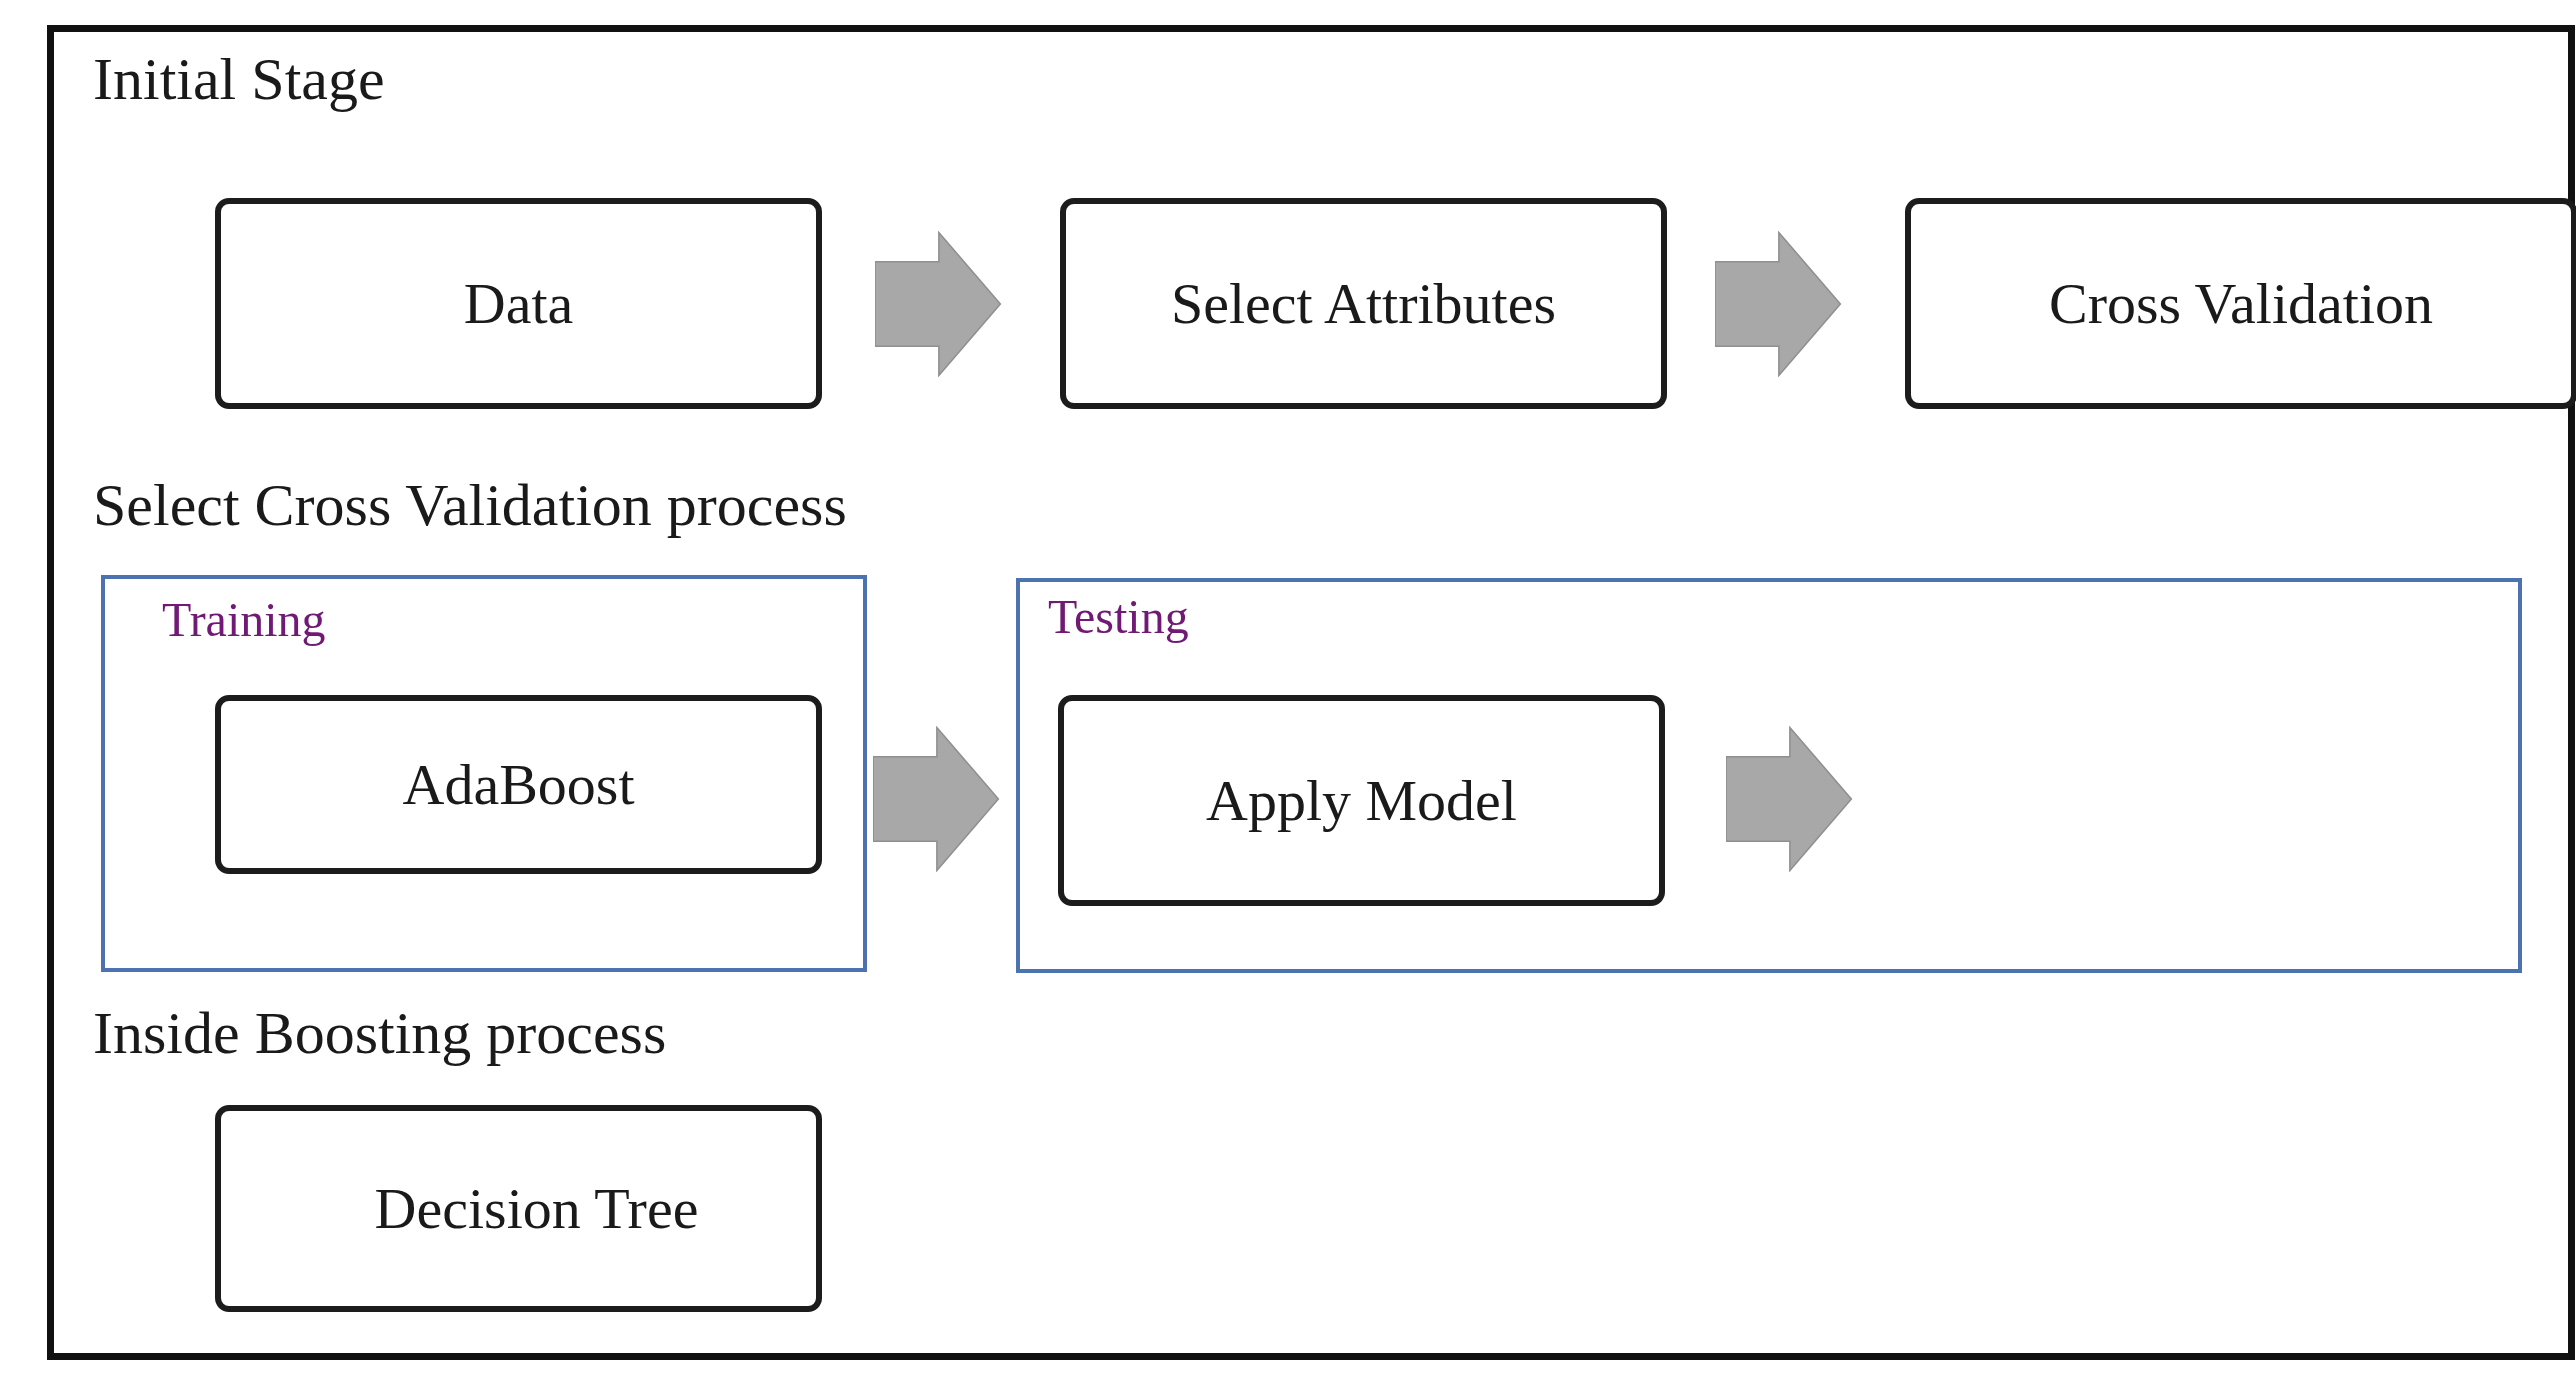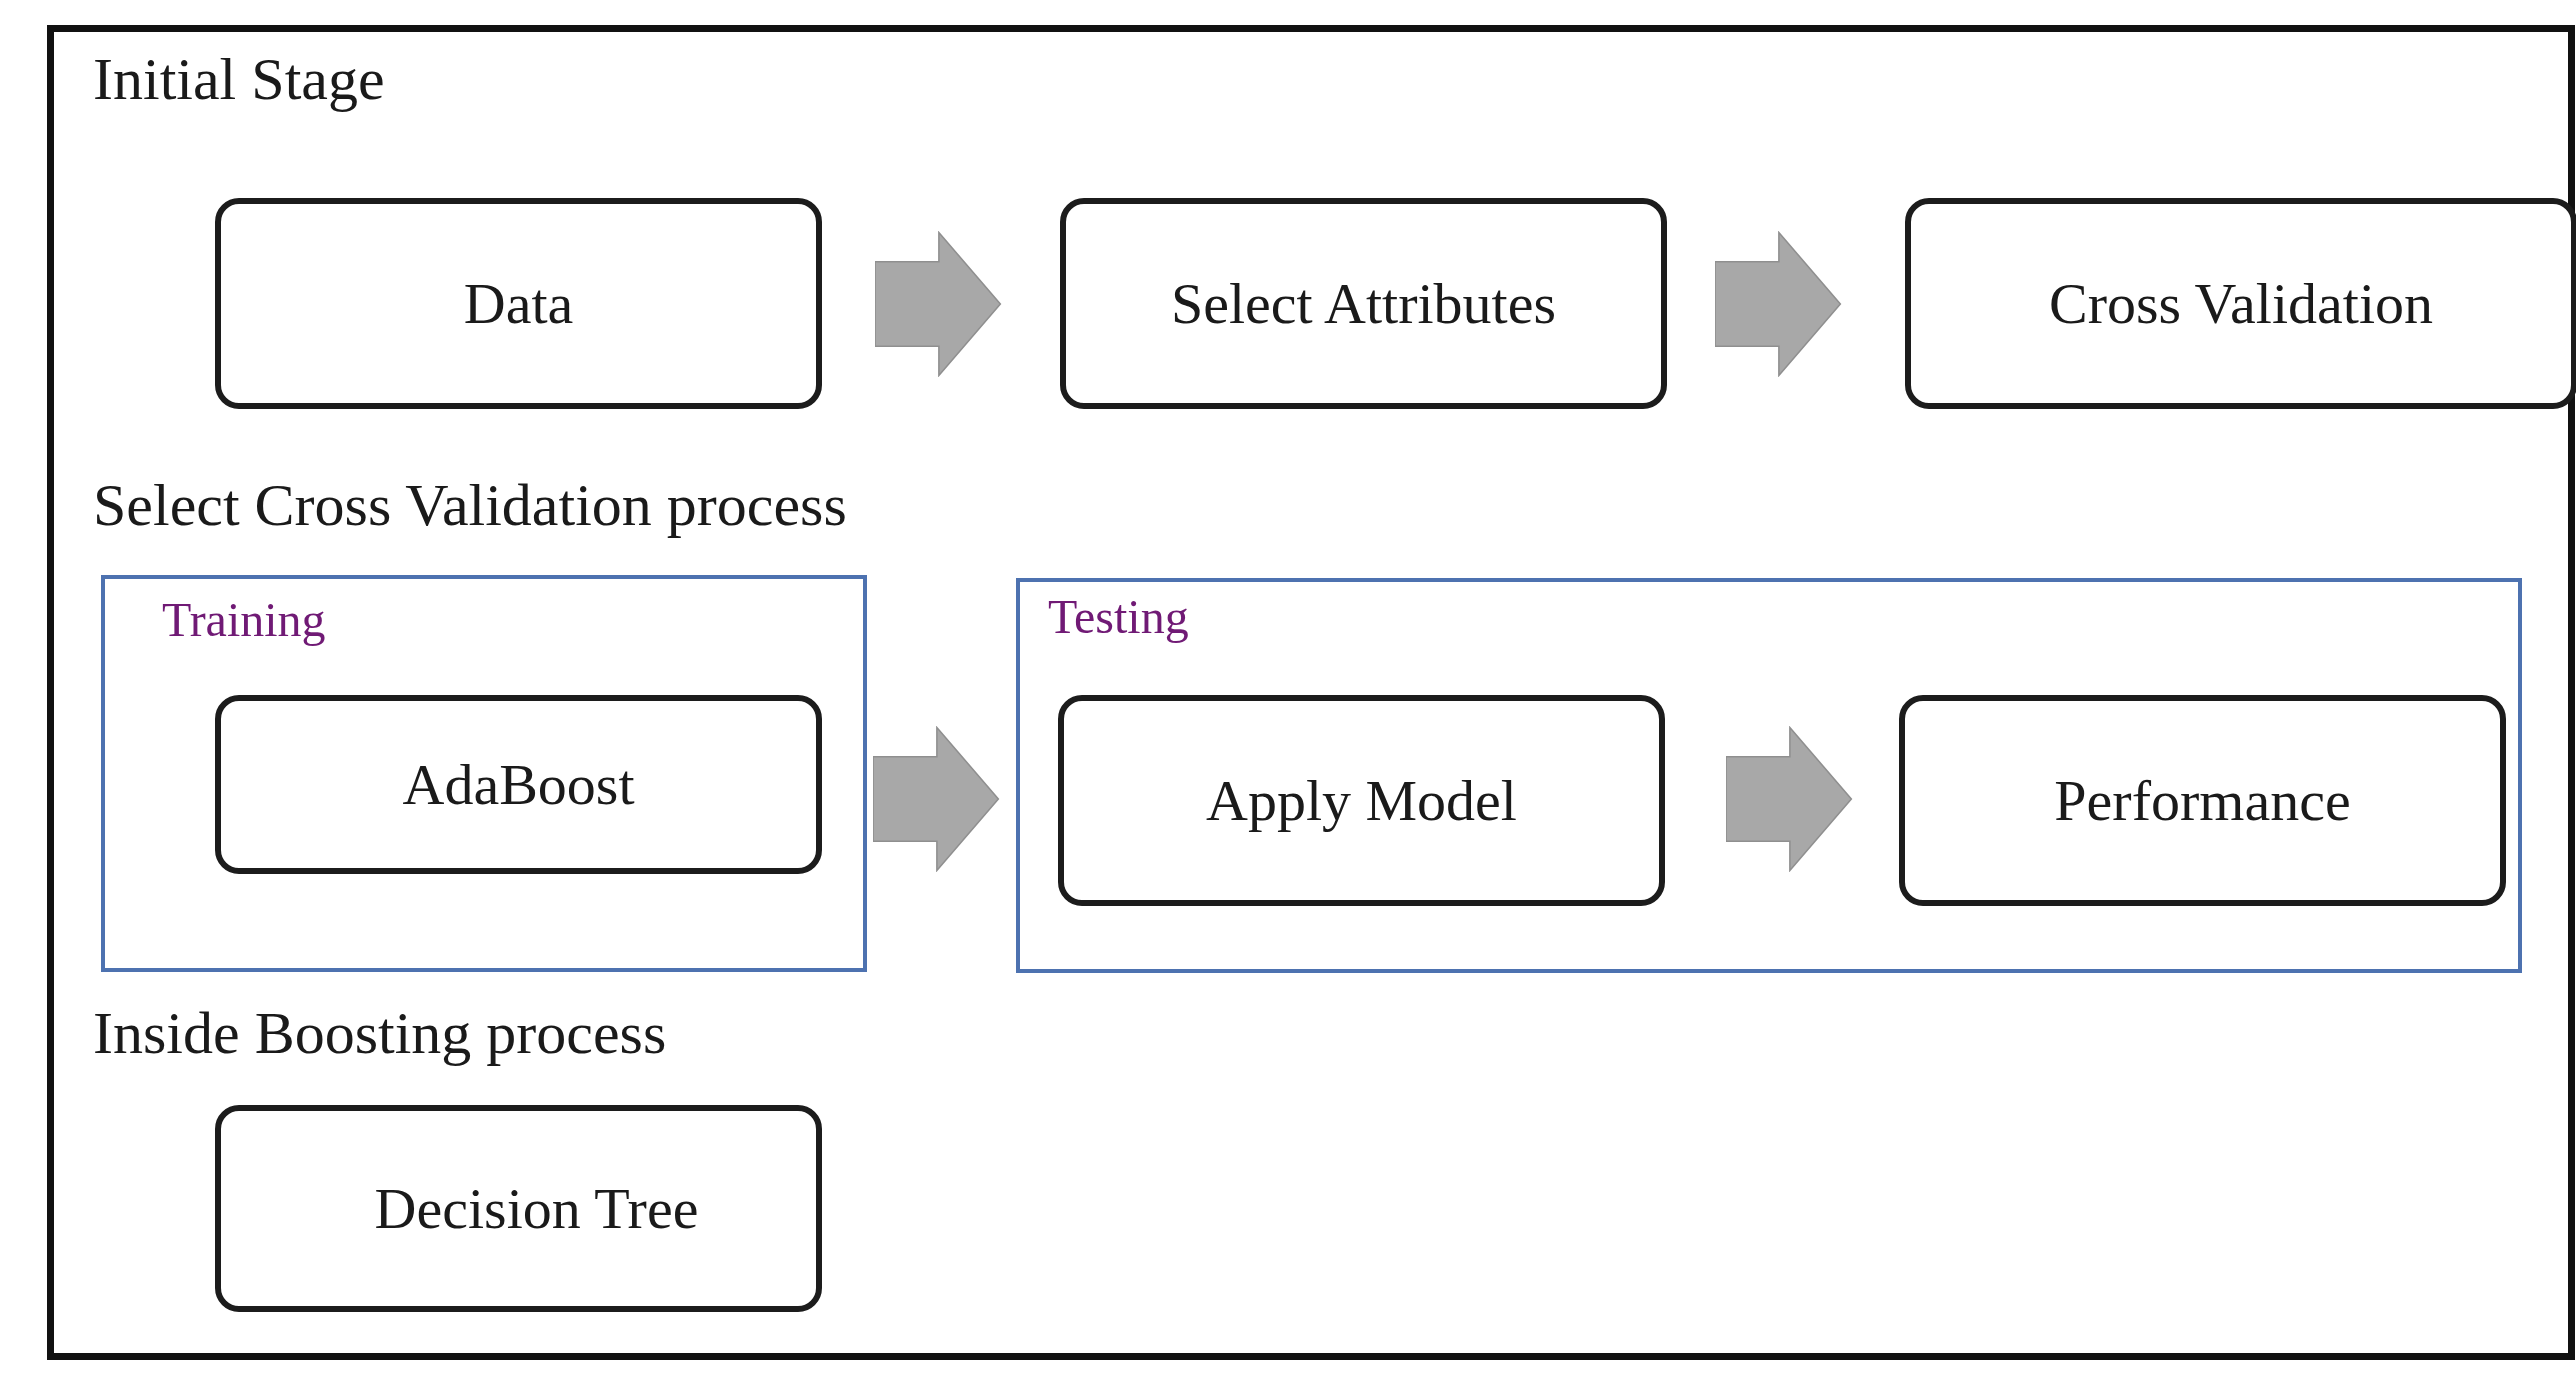--- a/index.html
+++ b/index.html
@@ -31,21 +31,21 @@
     font-size: 60px;
     color: #1a1a1a;
     white-space: nowrap;
     line-height: 1;
   }
   .node {
     position: absolute;
     box-sizing: border-box;
     background: #ffffff;
     border: 6.1px solid #1c1c1c;
-    border-radius: 24px;
+    border-radius: 14px;
     display: flex;
     align-items: center;
     justify-content: center;
   }
   .node span {
     font-size: 58px;
     color: #1a1a1a;
     white-space: nowrap;
   }
   .panel {
@@ -117,23 +117,20 @@
   <div class="panel-label" style="left:1024px; top:593px;">Testing</div>
 
   <div class="node" style="left:1034px; top:695px; width:607px; height:211px;">
     <span>Apply Model</span>
   </div>
 
   <svg class="arrow" style="left:1702px; top:726px;" viewBox="0 0 165 190">
     <polygon points="0,40 83,40 83,2 163,95 83,188 83,150 0,150"></polygon>
   </svg>
 
-  <div class="node" style="left:1875px; top:695px; width:607px; height:211px;">
-    <span>Performance</span>
-  </div>
 
   <div class="section-title" style="left:69px; top:1003px;">Inside Boosting process</div>
 
   <div class="node" style="left:191px; top:1105px; width:607px; height:207px;padding-left:36px;">
     <span>Decision Tree</span>
   </div>
 </div>
 
 
 </body></html>

